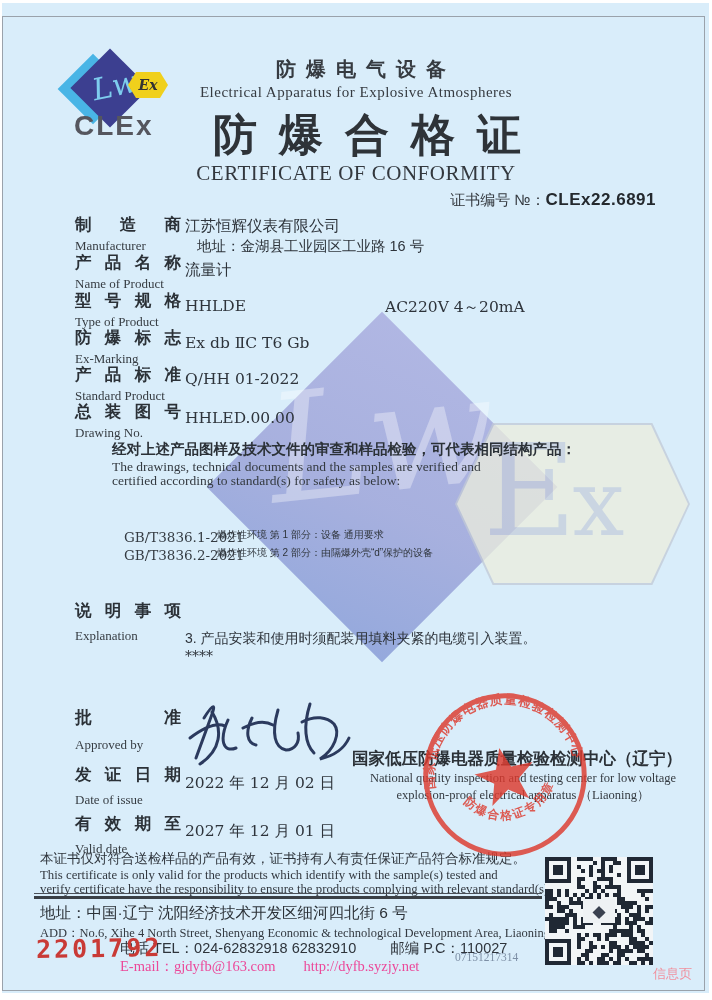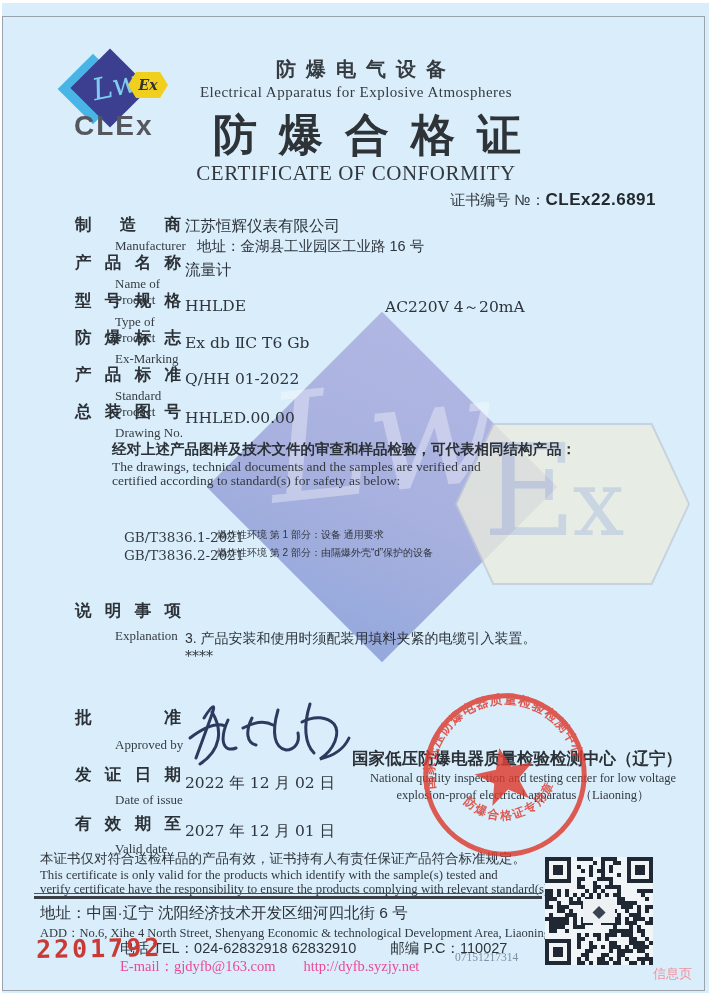--- a/index.html
+++ b/index.html
@@ -41,21 +41,21 @@
   .sub-zh{top:56px;font-size:20px;font-weight:bold;color:#363b41;letter-spacing:10px;padding-left:10px;}
   .sub-en{top:84px;font-family:"Liberation Serif",serif;font-size:15px;color:#363b41;letter-spacing:.5px;}
   .title-zh{top:106px;font-size:44px;font-weight:bold;color:#2e3338;letter-spacing:22px;padding-left:22px;}
   .title-en{top:161px;font-family:"Liberation Serif",serif;font-size:21px;color:#33383e;letter-spacing:.5px;}
   .certno{position:absolute;right:56px;top:190px;z-index:3;font-size:15px;color:#33383e;}
   .certno b{font-size:17px;color:#24292e;letter-spacing:.5px;}
   
   .lbl{position:absolute;left:75px;width:112px;z-index:3;}
   .lbl .zh{display:block;width:106px;font-size:16.5px;font-weight:bold;color:#2b3137;
       text-align:justify;text-align-last:justify;}
-  .lbl .en{display:block;margin-top:2px;font-family:"Liberation Serif",serif;font-size:13px;color:#363c42;margin-left:40px;}
+  .lbl .en{display:block;margin-top:2px;font-family:"Liberation Serif",serif;font-size:13px;color:#363c42;}
   .val{position:absolute;z-index:3;font-family:"DejaVu Serif",serif;font-size:15.5px;color:#2e343b;}
   .val.zhv{font-family:"Liberation Sans",sans-serif;}
   
   .stm-zh{position:absolute;left:112px;top:440px;z-index:3;font-size:14.5px;font-weight:bold;color:#2b3137;}
   .stm-en{position:absolute;left:112px;z-index:3;font-family:"Liberation Serif",serif;font-size:13.5px;color:#343a40;}
   .std-code{position:absolute;left:124px;z-index:3;font-family:"DejaVu Serif",serif;font-size:13.5px;color:#343b42;}
   .std-desc{position:absolute;left:217px;z-index:3;font-size:10px;color:#2f353c;}
   
   .exp-item{position:absolute;left:185px;z-index:3;font-size:14px;color:#2e343b;}
   

